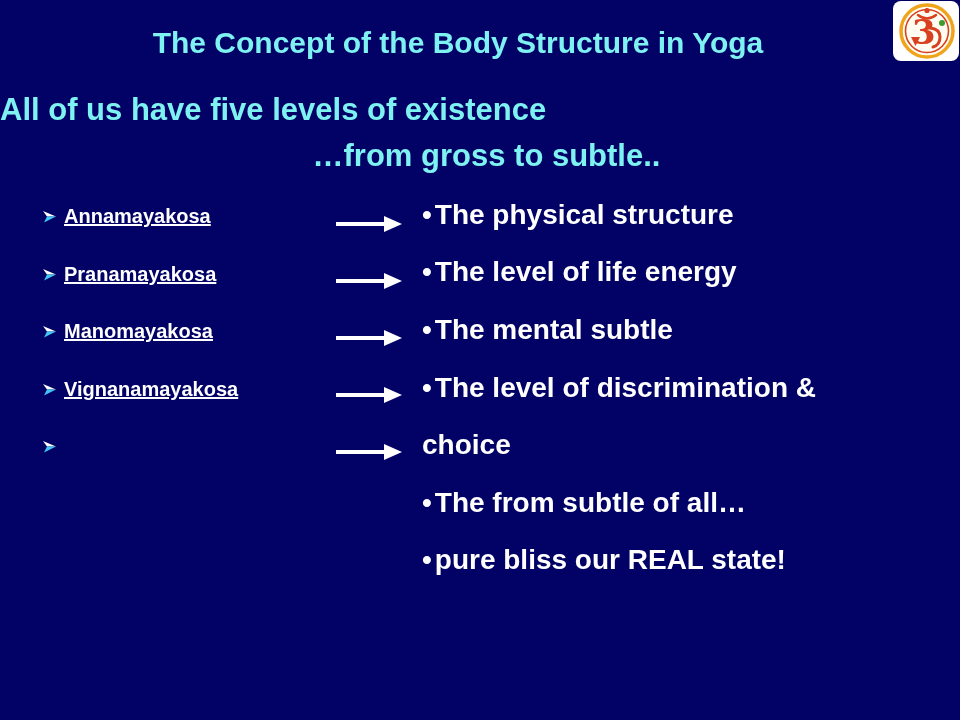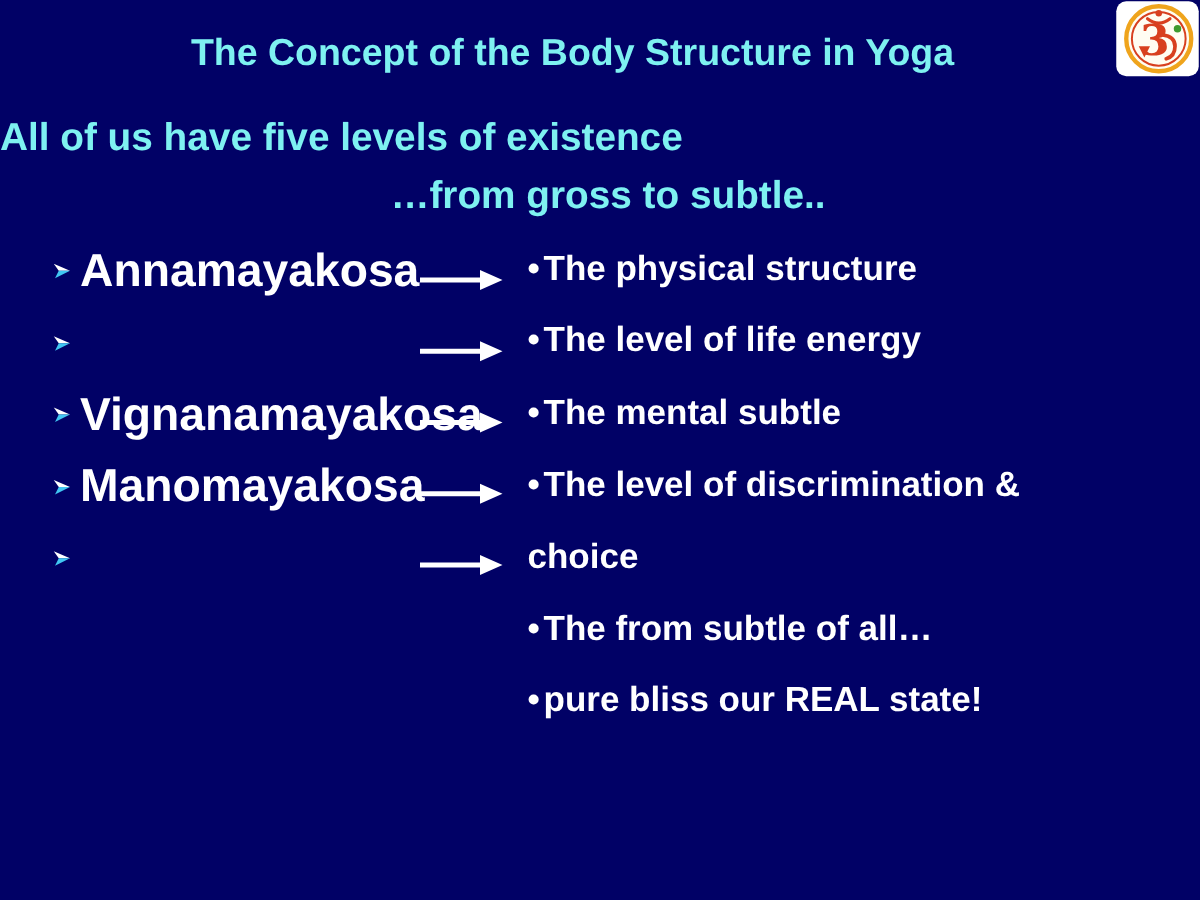--- a/index.html
+++ b/index.html
@@ -30,21 +30,21 @@
   #logo {
     position: absolute; top: 1px; right: 1px;
     width: 66px; height: 60px;
     background: #ffffff; border-radius: 8px;
     display: flex; align-items: center; justify-content: center;
   }
 
   #left-col { position: absolute; left: 42px; top: 188px; }
   .left-row { height: 57.5px; display: flex; align-items: center; }
   .chev { width: 16px; height: 15px; margin-right: 6px; flex: 0 0 auto; }
-  .left-label { font-size: 37px; white-space: nowrap; }
+  .left-label { font-size: 20px; white-space: nowrap; text-decoration: underline; }
 
   #arrow-col { position: absolute; left: 334px; top: 196px; }
   .arrow-row { height: 56.8px; display: flex; align-items: center; }
 
   #right-col { position: absolute; left: 422px; top: 186px; }
   .right-row { height: 57.6px; display: flex; align-items: center; font-size: 28px; white-space: nowrap; }
   .dot { margin-right: 3px; }
   .dot:empty { margin-right: 0; }
 </style>
 </head>
@@ -73,34 +73,35 @@
         <polygon points="1,2 14,7.5 5,7.5" fill="#FFFFFF"></polygon>
         <polygon points="2,13.5 14,7.5 5,7.5" fill="#41C6F2"></polygon>
       </svg>
     <span class="left-label">Annamayakosa</span>
   </div>
   <div class="left-row">
     <svg class="chev" viewBox="0 0 16 15">
         <polygon points="1,2 14,7.5 5,7.5" fill="#FFFFFF"></polygon>
         <polygon points="2,13.5 14,7.5 5,7.5" fill="#41C6F2"></polygon>
       </svg>
+    <span class="left-label">Pranamayakosa</span>
+  </div>
+  <div class="left-row">
+    <svg class="chev" viewBox="0 0 16 15">
+        <polygon points="1,2 14,7.5 5,7.5" fill="#FFFFFF"></polygon>
+        <polygon points="2,13.5 14,7.5 5,7.5" fill="#41C6F2"></polygon>
+      </svg>
+    <span class="left-label">Manomayakosa</span>
   </div>
   <div class="left-row">
     <svg class="chev" viewBox="0 0 16 15">
         <polygon points="1,2 14,7.5 5,7.5" fill="#FFFFFF"></polygon>
         <polygon points="2,13.5 14,7.5 5,7.5" fill="#41C6F2"></polygon>
       </svg>
     <span class="left-label">Vignanamayakosa</span>
-  </div>
-  <div class="left-row">
-    <svg class="chev" viewBox="0 0 16 15">
-        <polygon points="1,2 14,7.5 5,7.5" fill="#FFFFFF"></polygon>
-        <polygon points="2,13.5 14,7.5 5,7.5" fill="#41C6F2"></polygon>
-      </svg>
-    <span class="left-label">Manomayakosa</span>
   </div>
   <div class="left-row">
     <svg class="chev" viewBox="0 0 16 15">
         <polygon points="1,2 14,7.5 5,7.5" fill="#FFFFFF"></polygon>
         <polygon points="2,13.5 14,7.5 5,7.5" fill="#41C6F2"></polygon>
       </svg>
   </div>
 </div>
 
 <div id="arrow-col">

